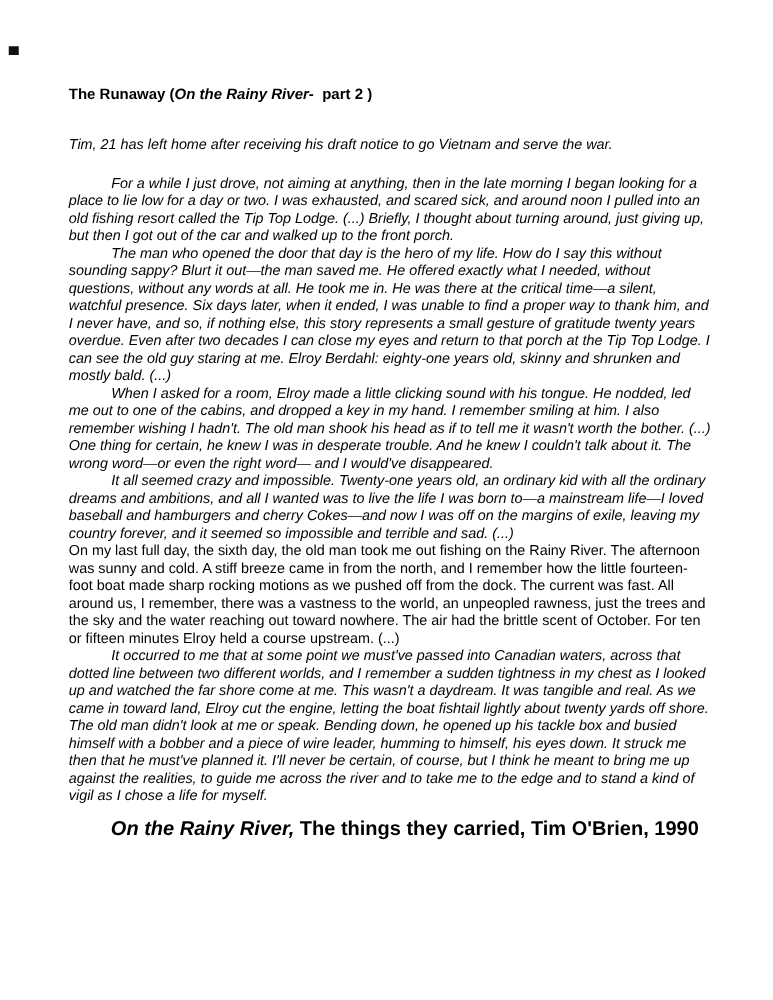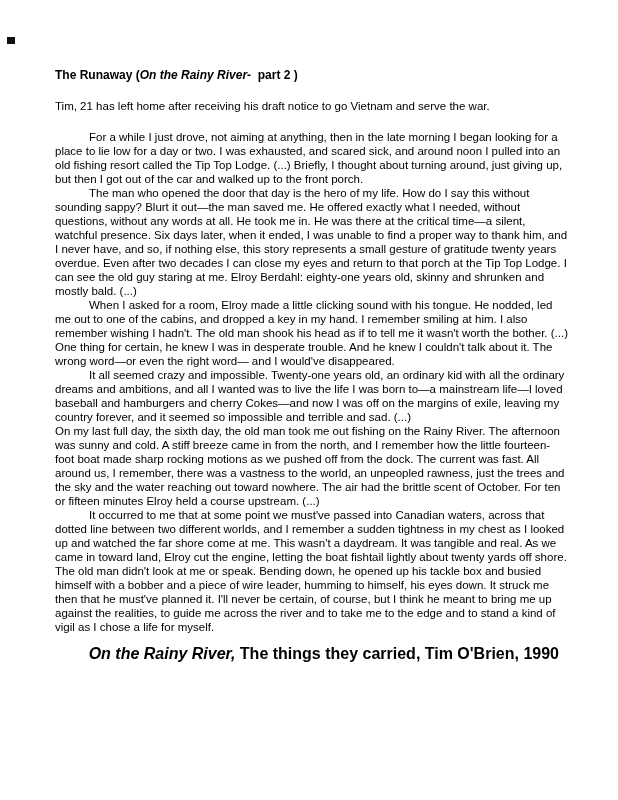--- a/index.html
+++ b/index.html
@@ -23,36 +23,37 @@
     .content {
       position: absolute;
       left: 55px;
       top: 68px;
       width: 514px;
     }
     .doc-title {
       font-size: 12px;
       font-weight: bold;
       white-space: pre-wrap;
-      margin: 0 0 17px 0;
+      margin: 0 0 27px 0;
       line-height: 14px;
     }
     .doc-title .ital { font-style: italic; }
     .doc-subtitle {
       font-size: 11.5px;
+      font-style: italic;
       margin: 0 0 17px 0;
       line-height: 14px;
     }
     .body-text p {
       margin: 0;
       font-size: 11.5px;
       line-height: 14px;
       text-align: left;
     }
-    .body-text p.indent { text-indent: 34px; }
+    .body-text p.indent { text-indent: 34px; font-style: italic; }
     .citation {
       margin-top: 13px;
       font-size: 16px;
       font-weight: bold;
       text-align: right;
       padding-right: 10px;
       line-height: 14px;
       white-space: pre-wrap;
     }
     .citation .ital { font-style: italic; }

